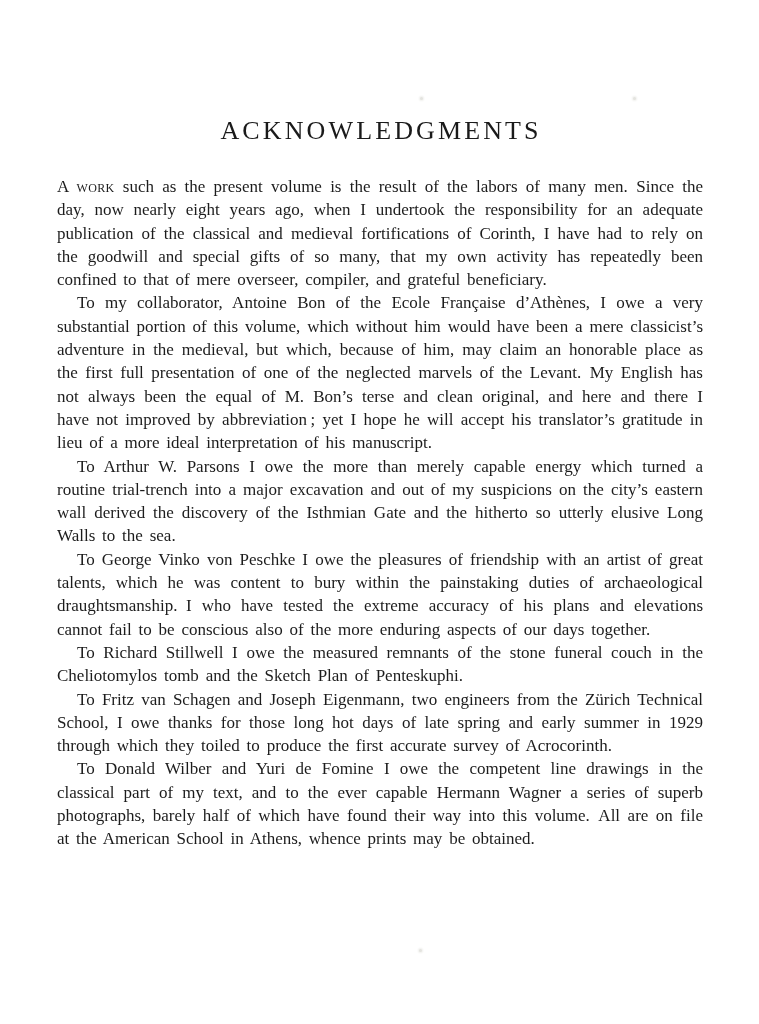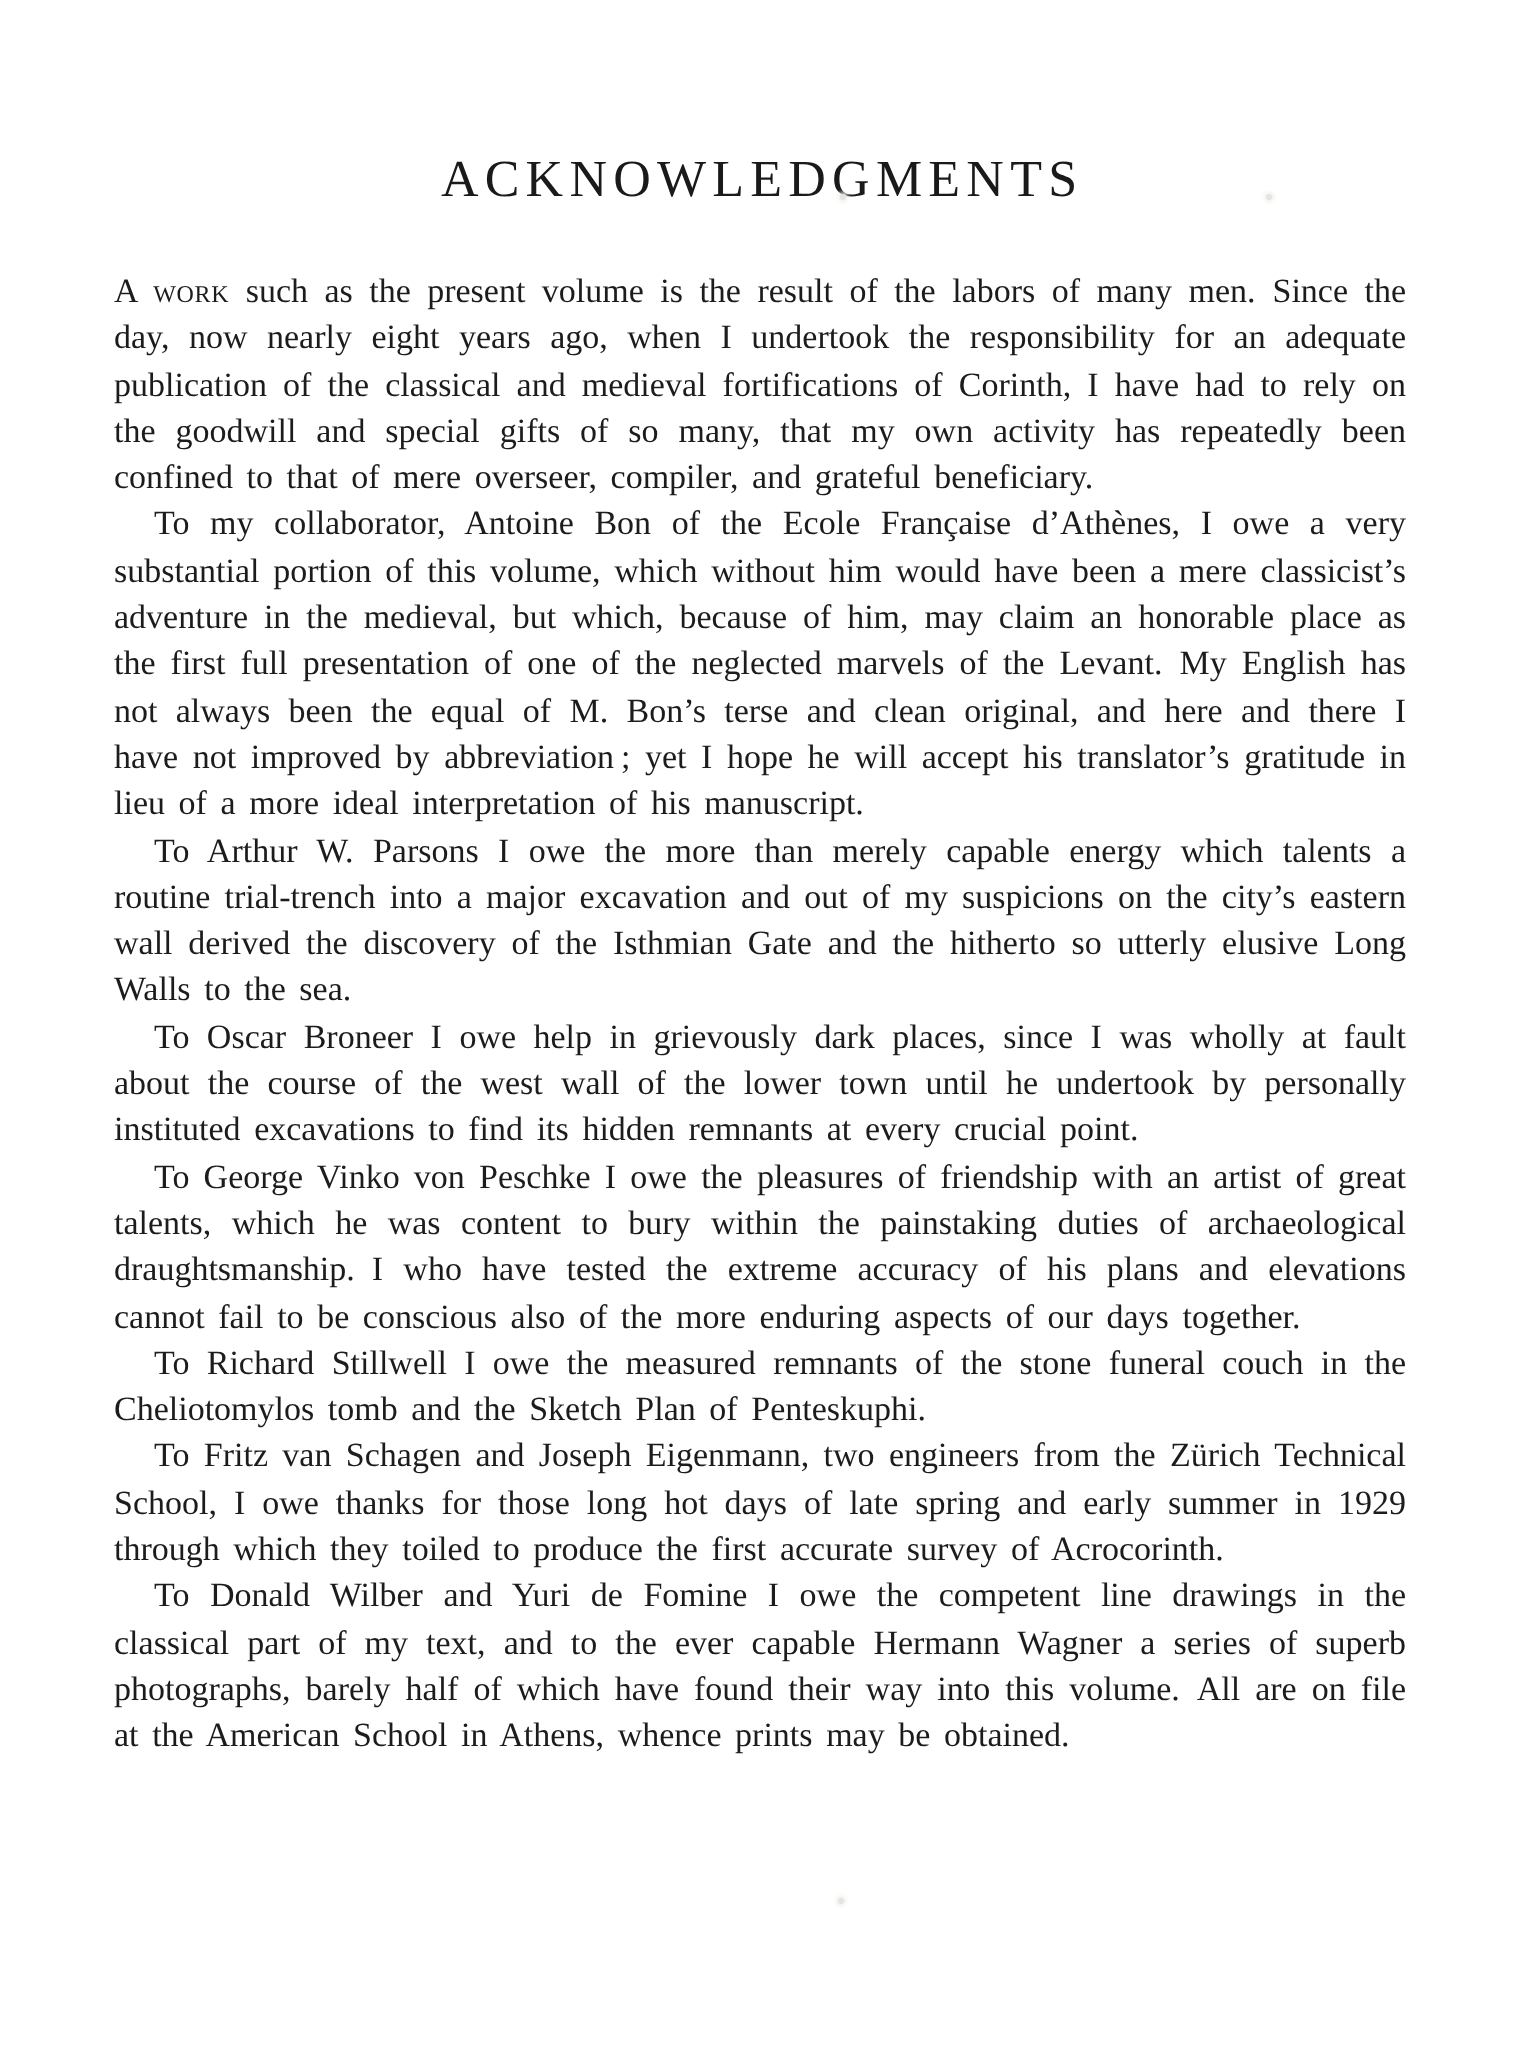--- a/index.html
+++ b/index.html
@@ -16,21 +16,21 @@
     position: relative;
   }
   .page {
     position: relative;
     width: 759px;
     height: 1024px;
     background: #ffffff;
   }
   .title {
     margin: 0;
-    padding-top: 75px;
+    padding-top: 116px;
     text-align: center;
     font-size: 26px;
     font-weight: normal;
     letter-spacing: 0.12em;
     color: #1a1a1a;
     text-indent: 0.12em; 
   }
   .text-block {
     margin-top: 29px;
     padding: 0 56px 0 57px;
@@ -69,23 +69,22 @@
 <div class="page">
 
   <h1 class="title">ACKNOWLEDGMENTS</h1>
 
   <div class="text-block">
 
     <p class="no-indent"><span>A </span><span class="smallcaps">work</span><span> such as the present volume is the result of the labors of many men. Since the day, now nearly eight years ago, when I undertook the responsibility for an adequate publication of the classical and medieval fortifications of Corinth, I have had to rely on the goodwill and special gifts of so many, that my own activity has repeatedly been confined to that of mere overseer, compiler, and grateful beneficiary.</span></p>
 
     <p>To my collaborator, Antoine Bon of the Ecole Française d’Athènes, I owe a very substantial portion of this volume, which without him would have been a mere classicist’s adventure in the medieval, but which, because of him, may claim an honorable place as the first full presentation of one of the neglected marvels of the Levant. My English has not always been the equal of M. Bon’s terse and clean original, and here and there I have not improved by abbreviation ; yet I hope he will accept his translator’s gratitude in lieu of a more ideal interpretation of his manuscript.</p>
 
-    <p>To Arthur W. Parsons I owe the more than merely capable energy which talents a routine trial-trench into a major excavation and out of my suspicions on the city’s eastern wall derived the discovery of the Isthmian Gate and the hitherto so utterly elusive Long Walls to the sea.</p>
+    <p>To Arthur W. Parsons I owe the more than merely capable energy which turned a routine trial-trench into a major excavation and out of my suspicions on the city’s eastern wall derived the discovery of the Isthmian Gate and the hitherto so utterly elusive Long Walls to the sea.</p>
 
-    <p>To Oscar Broneer I owe help in grievously dark places, since I was wholly at fault about the course of the west wall of the lower town until he undertook by personally instituted excavations to find its hidden remnants at every crucial point.</p>
 
     <p>To George Vinko von Peschke I owe the pleasures of friendship with an artist of great talents, which he was content to bury within the painstaking duties of archaeological draughtsmanship. I who have tested the extreme accuracy of his plans and elevations cannot fail to be conscious also of the more enduring aspects of our days together.</p>
 
     <p>To Richard Stillwell I owe the measured remnants of the stone funeral couch in the Cheliotomylos tomb and the Sketch Plan of Penteskuphi.</p>
 
     <p>To Fritz van Schagen and Joseph Eigenmann, two engineers from the Zürich Technical School, I owe thanks for those long hot days of late spring and early summer in 1929 through which they toiled to produce the first accurate survey of Acrocorinth.</p>
 
     <p>To Donald Wilber and Yuri de Fomine I owe the competent line drawings in the classical part of my text, and to the ever capable Hermann Wagner a series of superb photographs, barely half of which have found their way into this volume. All are on file at the American School in Athens, whence prints may be obtained.</p>
 
   </div>

